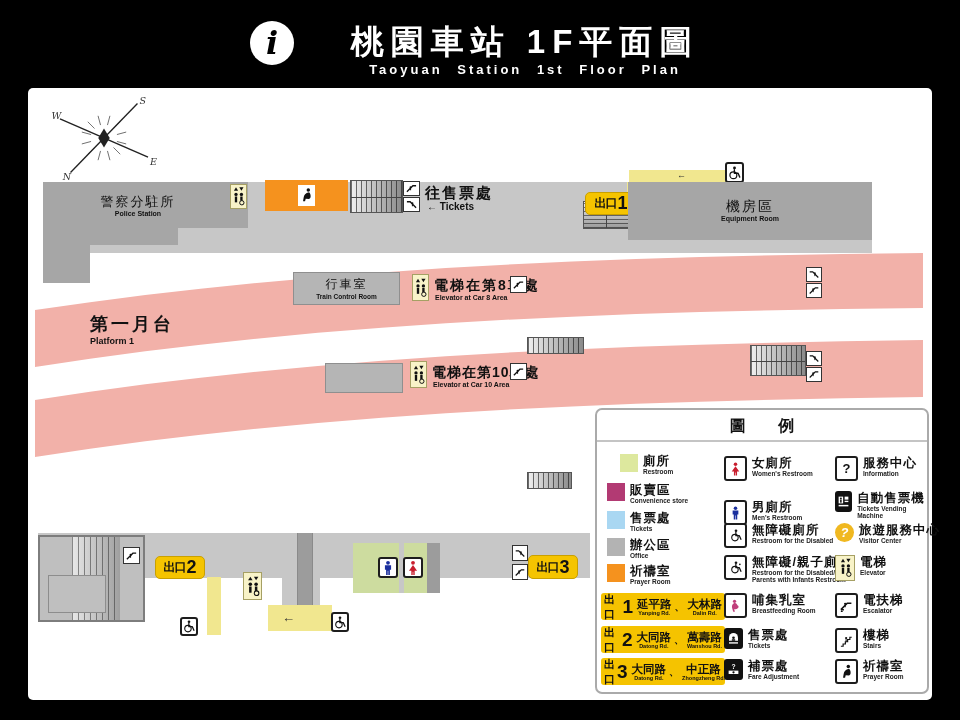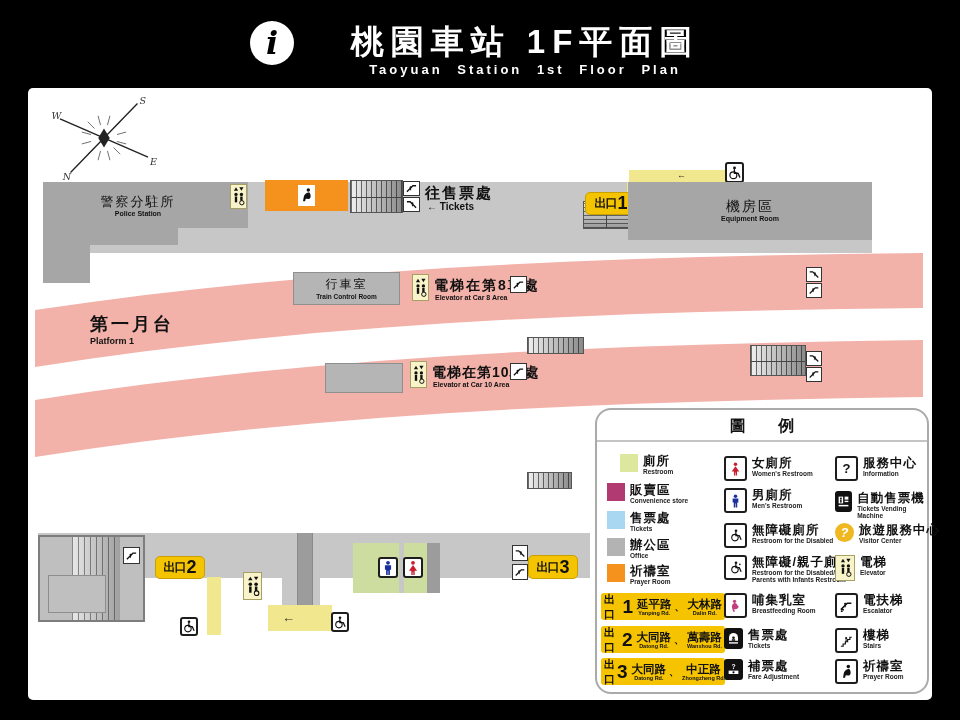--- a/index.html
+++ b/index.html
@@ -50,21 +50,21 @@
   .exit-badge .p{font-size:12px;font-weight:bold;letter-spacing:-1px;}
   .exit-badge .n{font-size:18px;font-weight:bold;}
 
   .arrow{font-weight:bold;color:#333;}
 
   
   .plat-zh{font-size:18px;font-weight:bold;letter-spacing:3px;white-space:nowrap;}
   .plat-en{font-size:9px;font-weight:bold;}
 
   
-  .legend{left:567px;top:320px;width:334px;height:286px;background:#fff;border:2px solid #aaa;border-radius:16px;}
+  .legend{left:567px;top:320px;width:334px;height:286px;background:#fff;border:2px solid #aaa;border-radius:7px;}
   .lg-title{left:0;top:6px;width:100%;text-align:center;font-size:16px;font-weight:bold;letter-spacing:14px;text-indent:14px;}
   .lg-div{left:0;top:30px;width:100%;border-top:2px solid #c4c4c4;}
   .lg-row{position:absolute;display:flex;gap:5px;align-items:flex-start;}
   .lg-sw{width:18px;height:18px;flex:0 0 auto;}
   .lg-zh{font-size:12.5px;font-weight:bold;letter-spacing:1px;line-height:14px;white-space:nowrap;}
   .lg-en{font-size:6.5px;font-weight:bold;color:#222;line-height:7px;max-width:96px;}
   .lg-exit{position:absolute;left:4px;width:118px;height:27px;background:#f5c300;border-radius:3px;
      display:flex;align-items:center;padding:0 3px;gap:3px;}
   .lg-exit .p{font-size:11px;font-weight:bold;letter-spacing:-1px;}
   .lg-exit .n{font-size:19px;font-weight:bold;margin-right:1px;}
@@ -446,21 +446,21 @@
         <svg width="13" height="16" viewBox="0 0 20 22" fill="#c81e2e">
             <circle cx="10" cy="3.6" r="2.7"></circle>
             <path d="M10 6.8 L4.2 15 h3.4 v6 h2 v-4.6 h0.8 V21 h2 v-6 h3.4 z"></path>
           </svg>
       </div>
       <div>
           <div class="lg-zh">女廁所</div>
           <div class="lg-en">Women's Restroom</div>
         </div>
     </div>
-    <div class="lg-row" style="left:127px;top:78px;">
+    <div class="lg-row" style="left:127px;top:90px;">
       <div class="icon-box" style="width:19px;height:21px;">
         <svg width="13" height="16" viewBox="0 0 20 22" fill="#1a2f9e">
             <circle cx="10" cy="3.6" r="2.7"></circle>
             <path d="M5.6 7.1 h8.8 v6.3 h-1.7 v7.6 h-2.3 v-6 h-0.8 v6 H7.3 v-7.6 H5.6 z"></path>
           </svg>
       </div>
       <div>
           <div class="lg-zh">男廁所</div>
           <div class="lg-en">Men's Restroom</div>
         </div>

